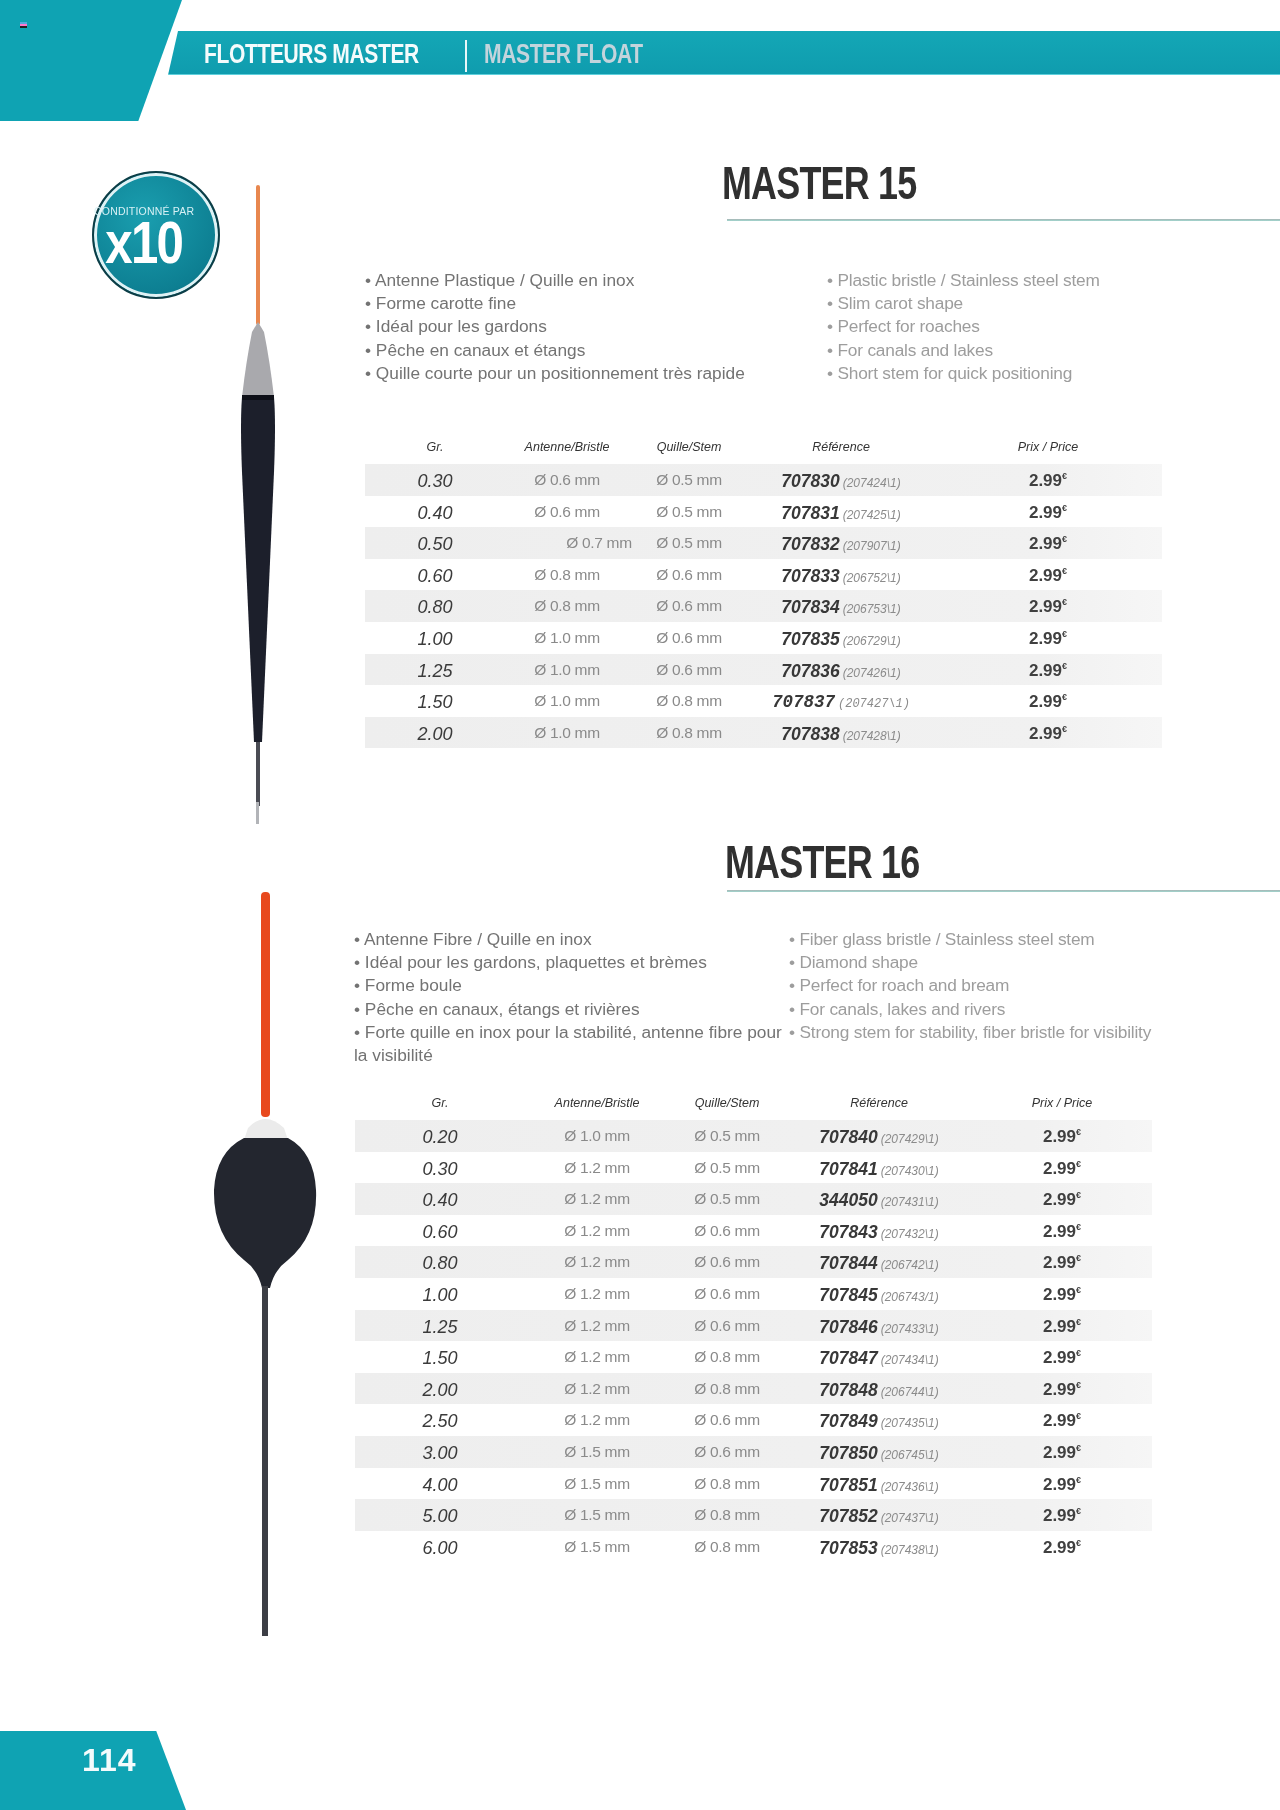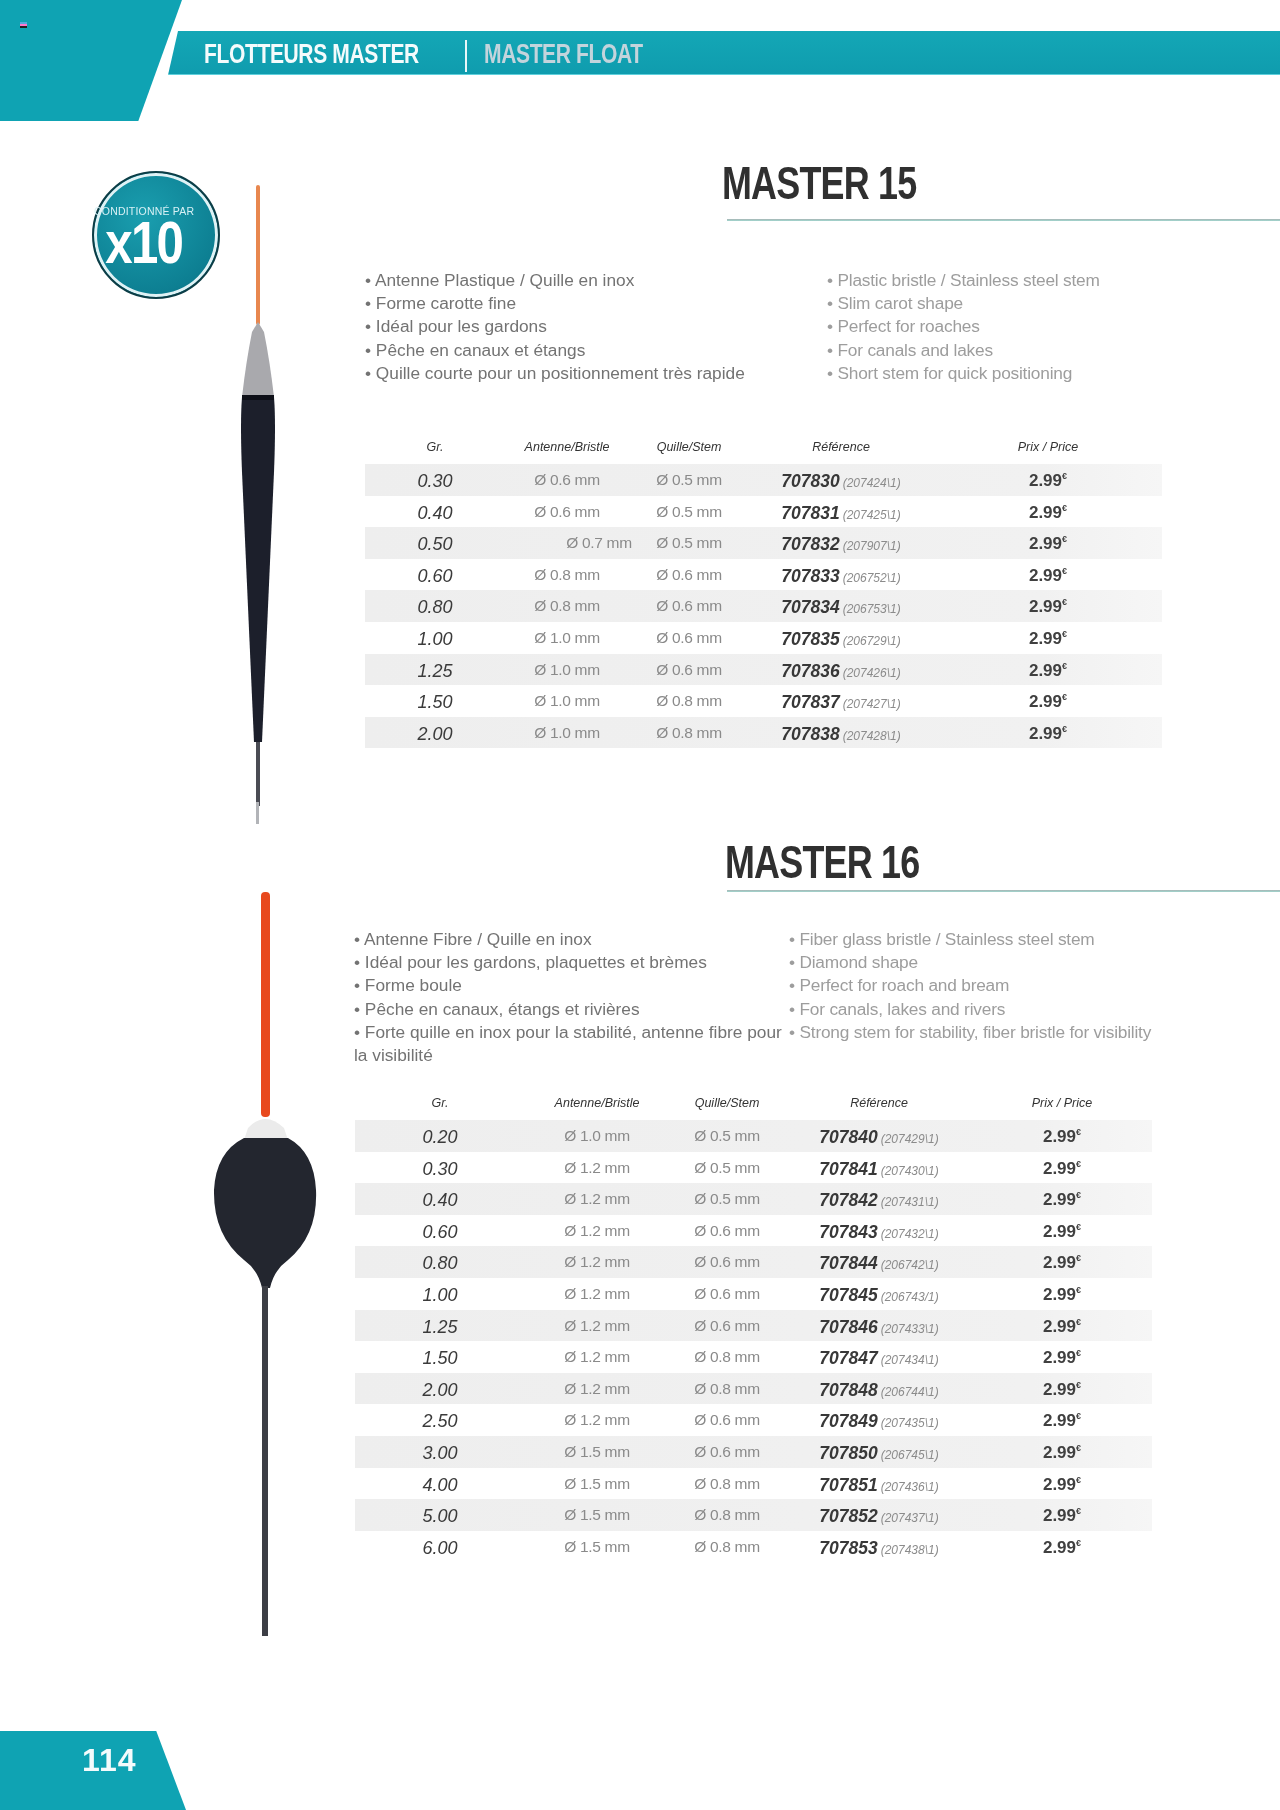--- a/index.html
+++ b/index.html
@@ -168,21 +168,21 @@
       <span class="c-gr" style="left: 70px;">1.25</span>
       <span class="c-ant" style="left: 202px;">Ø 1.0 mm</span>
       <span class="c-stem" style="left: 324px;">Ø 0.6 mm</span>
       <span class="c-ref" style="left: 476px;"><span style="position: static; transform: none;">707836</span><small>(207426\1)</small></span>
       <span class="c-price" style="left: 683px;"><span style="position: static; transform: none;">2.99</span><sup>€</sup></span>
     </div>
     <div class="spec-row">
       <span class="c-gr" style="left: 70px;">1.50</span>
       <span class="c-ant" style="left: 202px;">Ø 1.0 mm</span>
       <span class="c-stem" style="left: 324px;">Ø 0.8 mm</span>
-      <span class="c-ref" style="left: 476px;"><span style="position: static; transform: none;">707837</span><small>(207427\1)</small></span>
+      <span class="c-ref" style="left: 476px; font-family: Liberation Mono, monospace;"><span style="position: static; transform: none;">707837</span><small>(207427\1)</small></span>
       <span class="c-price" style="left: 683px;"><span style="position: static; transform: none;">2.99</span><sup>€</sup></span>
     </div>
     <div class="spec-row shade">
       <span class="c-gr" style="left: 70px;">2.00</span>
       <span class="c-ant" style="left: 202px;">Ø 1.0 mm</span>
       <span class="c-stem" style="left: 324px;">Ø 0.8 mm</span>
       <span class="c-ref" style="left: 476px;"><span style="position: static; transform: none;">707838</span><small>(207428\1)</small></span>
       <span class="c-price" style="left: 683px;"><span style="position: static; transform: none;">2.99</span><sup>€</sup></span>
     </div>
   </div>
@@ -224,21 +224,21 @@
       <span class="c-gr" style="left: 85px;">0.30</span>
       <span class="c-ant" style="left: 242px;">Ø 1.2 mm</span>
       <span class="c-stem" style="left: 372px;">Ø 0.5 mm</span>
       <span class="c-ref" style="left: 524px;"><span style="position: static; transform: none;">707841</span><small>(207430\1)</small></span>
       <span class="c-price" style="left: 707px;"><span style="position: static; transform: none;">2.99</span><sup>€</sup></span>
     </div>
     <div class="spec-row shade">
       <span class="c-gr" style="left: 85px;">0.40</span>
       <span class="c-ant" style="left: 242px;">Ø 1.2 mm</span>
       <span class="c-stem" style="left: 372px;">Ø 0.5 mm</span>
-      <span class="c-ref" style="left: 524px;"><span style="position: static; transform: none;">707842</span><small>(207431\1)</small></span>
+      <span class="c-ref" style="left: 524px;"><span style="position: static; transform: none;">344050</span><small>(207431\1)</small></span>
       <span class="c-price" style="left: 707px;"><span style="position: static; transform: none;">2.99</span><sup>€</sup></span>
     </div>
     <div class="spec-row">
       <span class="c-gr" style="left: 85px;">0.60</span>
       <span class="c-ant" style="left: 242px;">Ø 1.2 mm</span>
       <span class="c-stem" style="left: 372px;">Ø 0.6 mm</span>
       <span class="c-ref" style="left: 524px;"><span style="position: static; transform: none;">707843</span><small>(207432\1)</small></span>
       <span class="c-price" style="left: 707px;"><span style="position: static; transform: none;">2.99</span><sup>€</sup></span>
     </div>
     <div class="spec-row shade">

